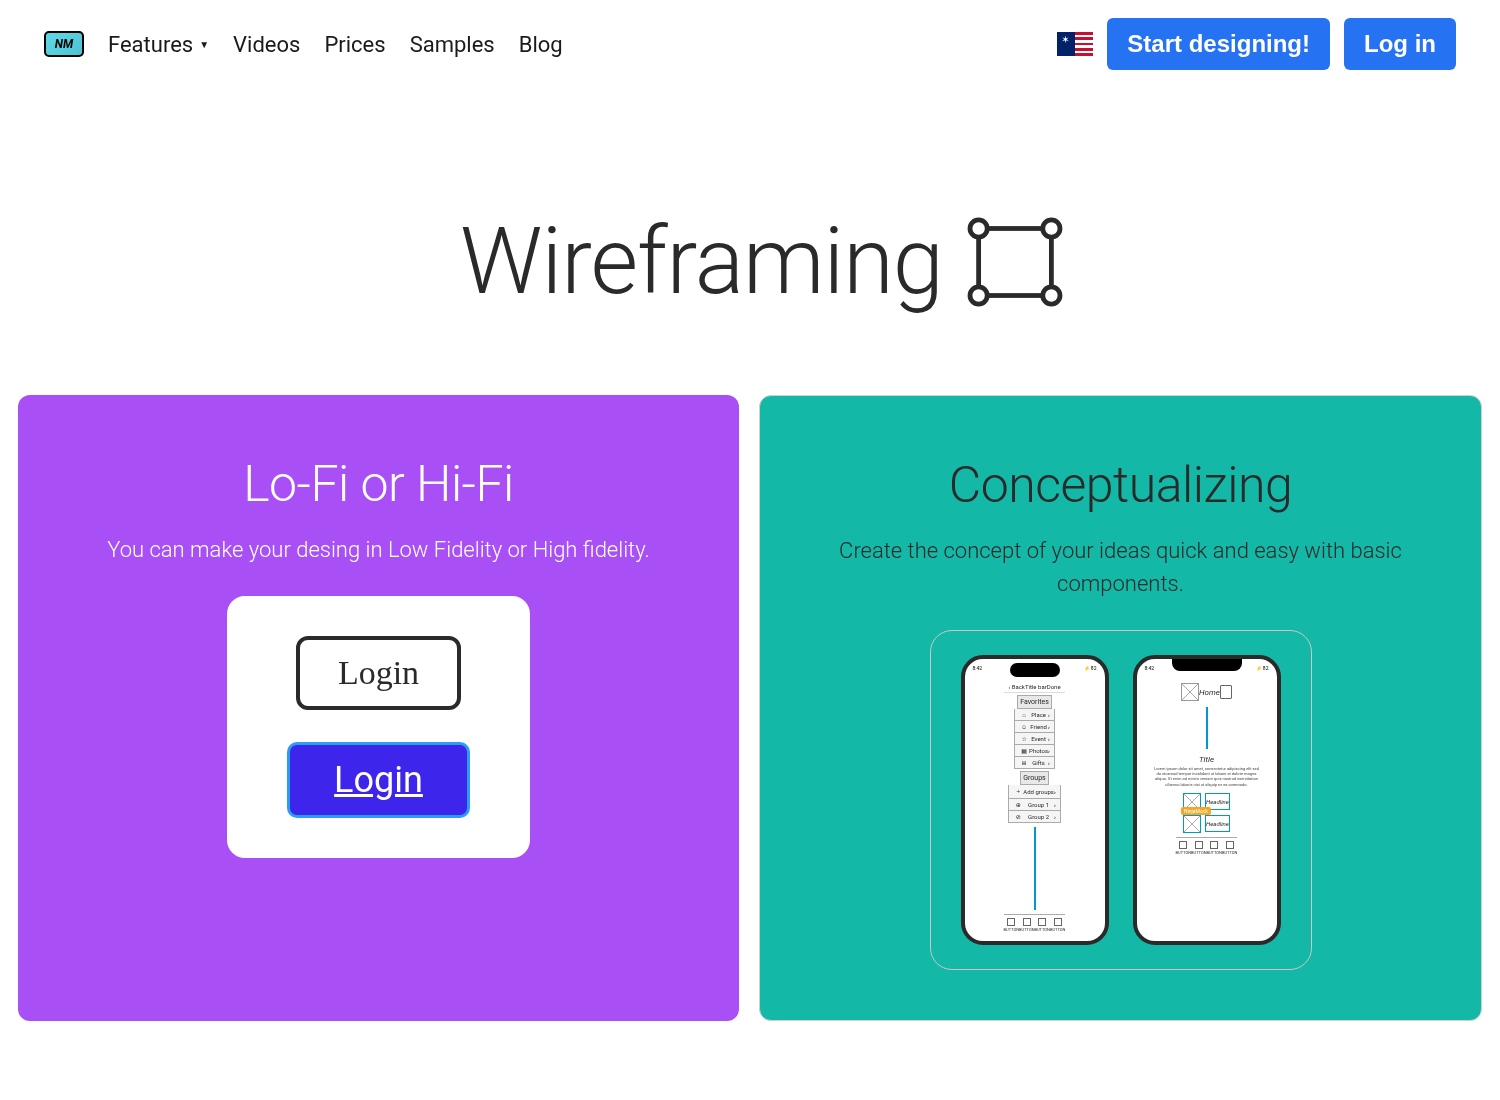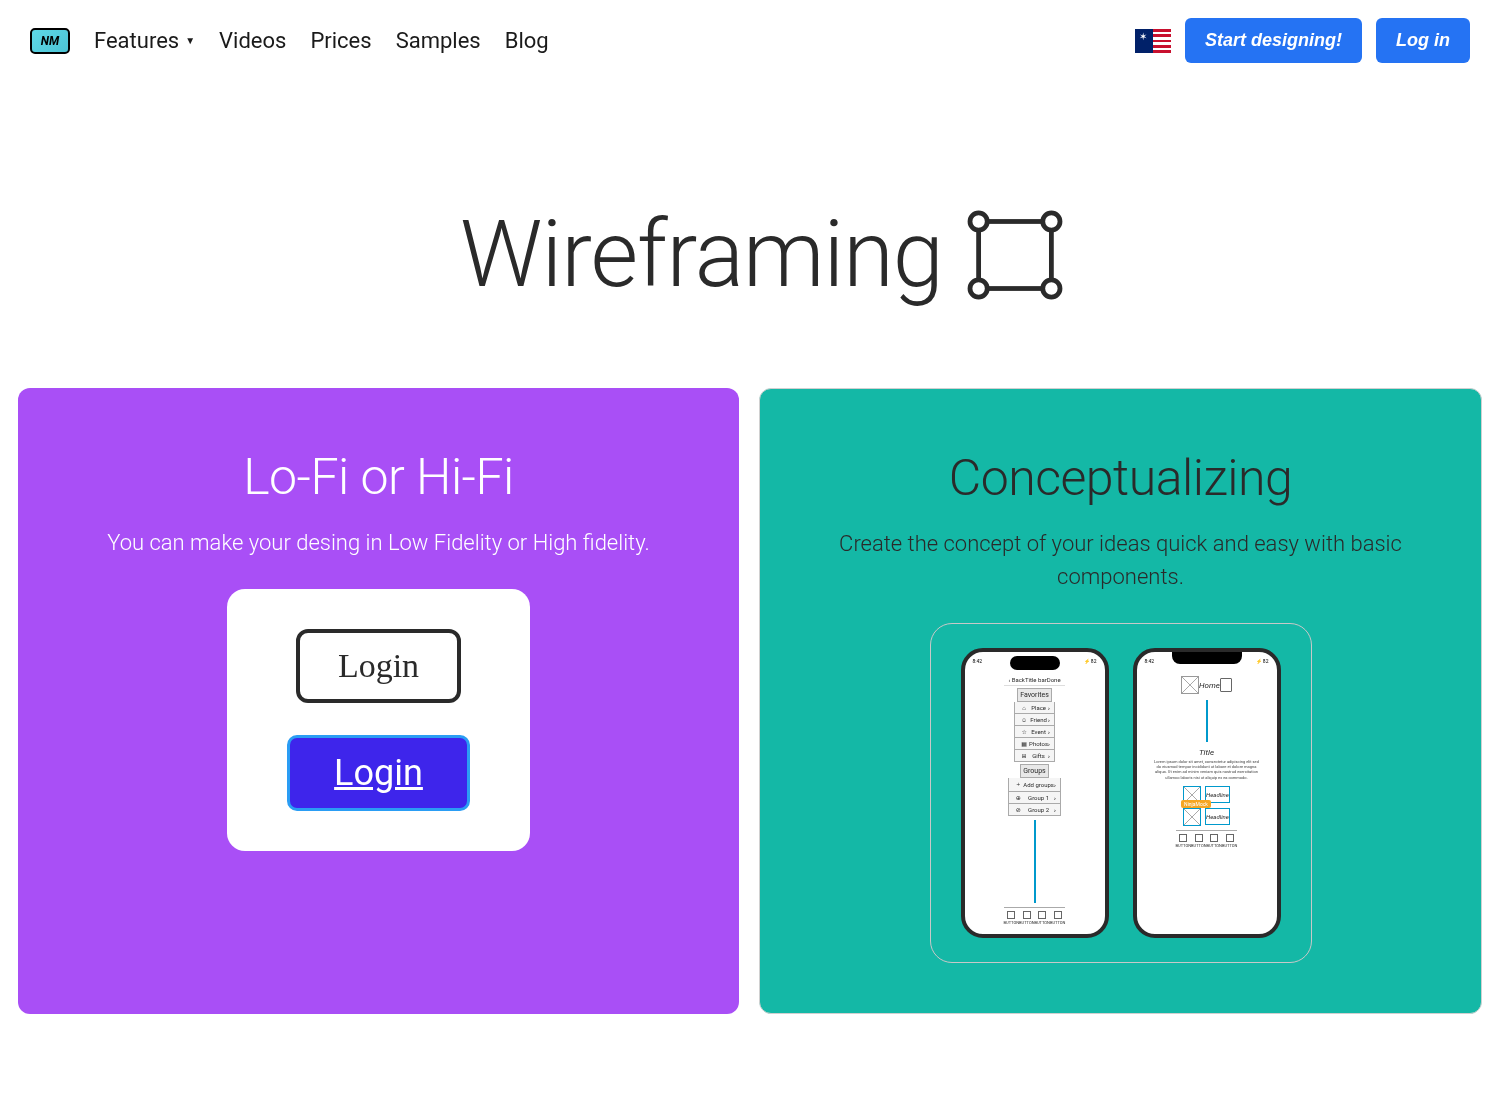--- a/index.html
+++ b/index.html
@@ -14,21 +14,21 @@
       width: 1500px;
       height: 1100px;
       overflow: hidden;
     }
     
     
     .navbar {
       display: flex;
       align-items: center;
       justify-content: space-between;
-      padding: 18px 30px;
+      padding: 18px 44px;
     }
     
     .nav-left {
       display: flex;
       align-items: center;
       gap: 24px;
     }
     
     .logo {
       width: 40px;
@@ -105,25 +105,24 @@
       top: 2px;
       color: #fff;
       font-size: 10px;
     }
     
     .btn-primary {
       background: #2573f3;
       color: #fff;
       border: none;
       padding: 12px 20px;
-      font-size: 18px;
+      font-size: 24px;
       font-weight: 700;
       border-radius: 6px;
       cursor: pointer;
-      font-style: italic;
     }
     
     
     .hero {
       text-align: center;
       padding: 120px 0 80px;
       margin-left: 23px;
     }
     
     .hero-title {

